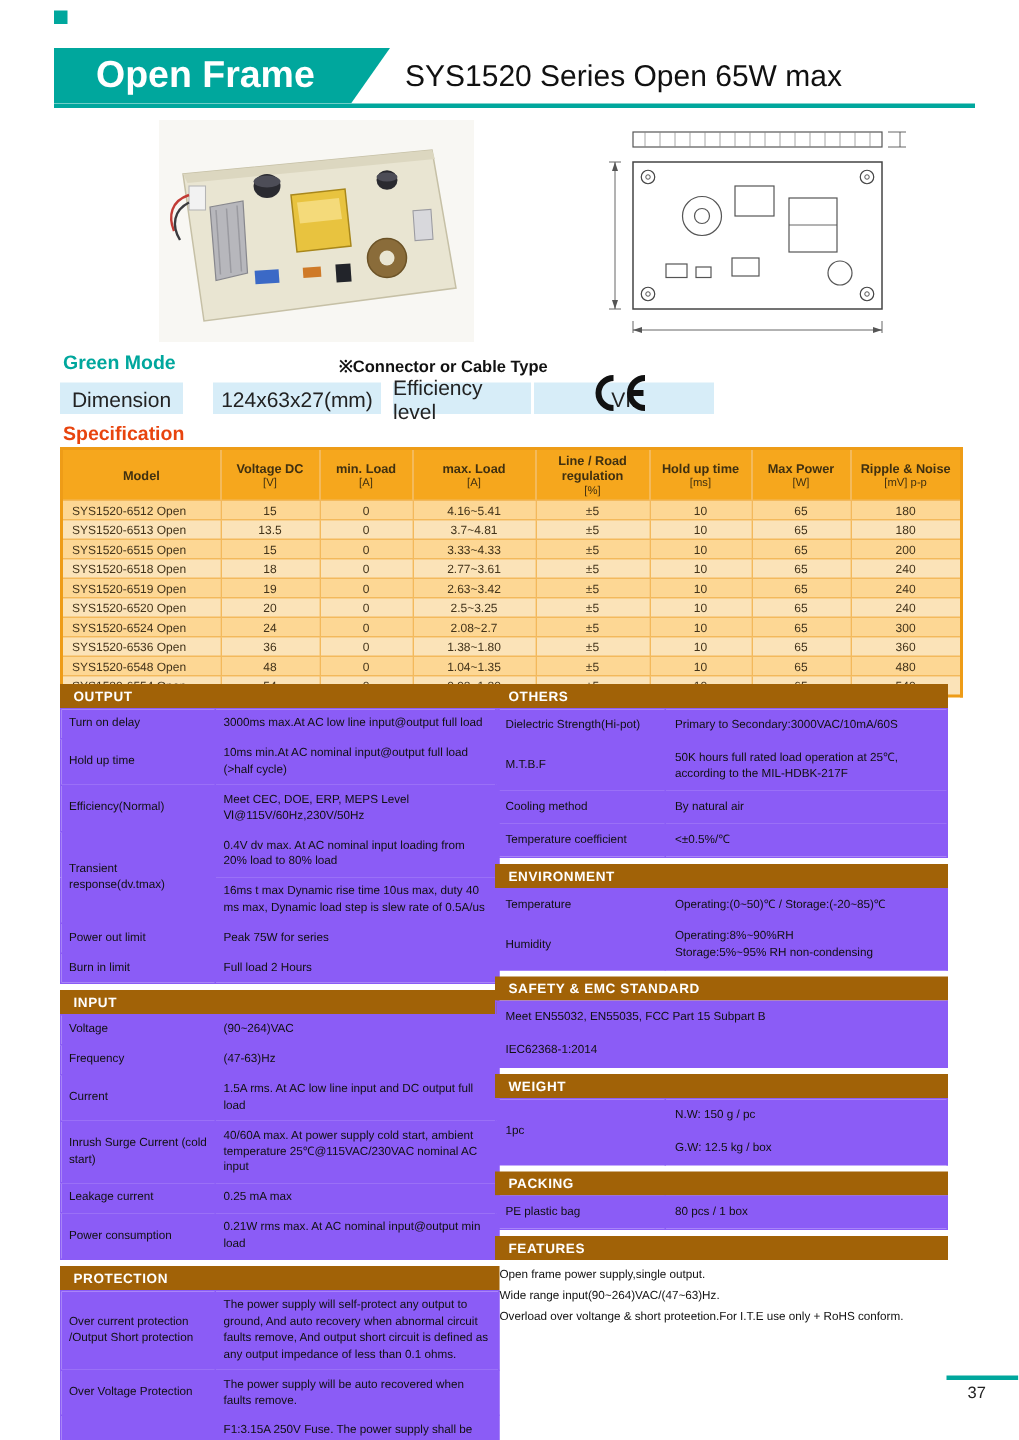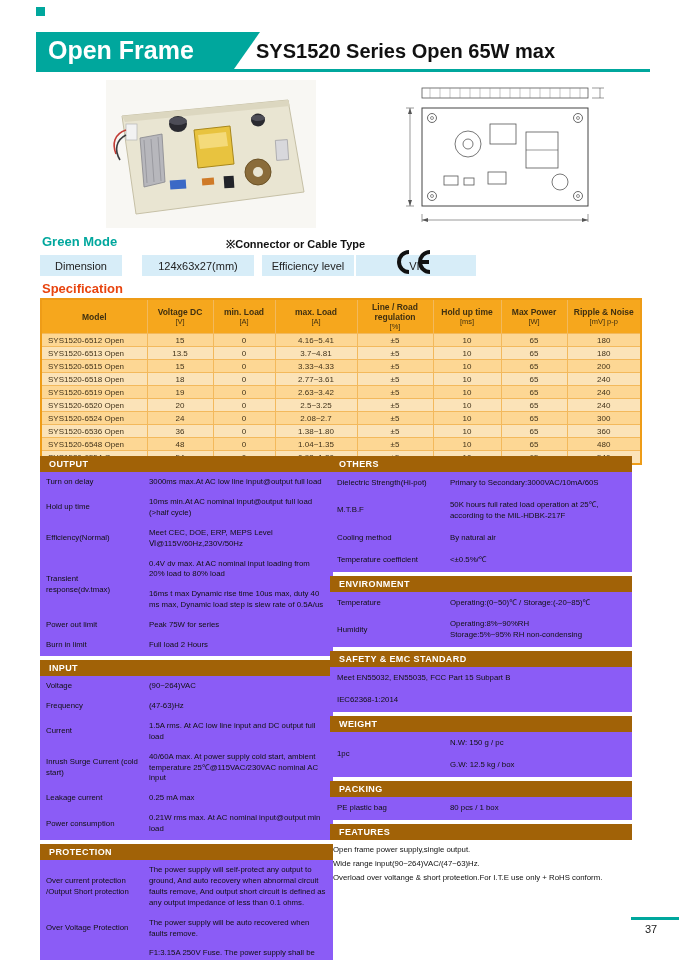--- a/index.html
+++ b/index.html
@@ -2,33 +2,33 @@
 <html><head>
 <meta charset="utf-8">
 <style>
   * { box-sizing: border-box; }
   html,body { margin:0; padding:0; background:#ffffff; }
   body { font-family:"Liberation Sans", sans-serif; }
   .page { position:relative; width:679px; height:960px; background:#ffffff; overflow:hidden; }
 
   .corner-mark { position:absolute; left:36px; top:7px; width:9px; height:9px; background:#00a79d; }
   .ribbon { position:absolute; left:36px; top:32px; height:37px; width:224px; background:#00a79d;
-            color:#fff; font-size:25px; font-weight:bold; line-height:37px; padding-left:12px;
+            color:#fff; font-size:25px; font-weight:bold; line-height:37px; padding-left:28px;
             clip-path:polygon(0 0,100% 0,calc(100% - 26px) 100%,0 100%); }
-  .doc-title { position:absolute; left:256px; top:40px; font-size:20px; font-weight:bold; color:#111; white-space:nowrap; }
+  .doc-title { position:absolute; left:270px; top:40px; font-size:20px; font-weight:normal; color:#111; white-space:nowrap; }
   .header-rule { position:absolute; left:36px; top:69px; width:614px; height:3px; background:#00a79d; }
 
   .photo-wrap { position:absolute; left:106px; top:80px; }
   .drawing-wrap { position:absolute; left:360px; top:80px; }
 
   .green-title { position:absolute; left:42px; top:234px; font-size:13px; font-weight:bold; color:#00a79d; }
   .connector-note { position:absolute; left:226px; top:236px; font-size:11px; font-weight:bold; color:#111; }
 
   .dimbar { position:absolute; left:40px; top:255px; display:flex; height:21px; }
-  .dimcell { background:#d7edf8; font-size:11px; color:#222; display:flex; align-items:center; justify-content:center; }
+  .dimcell { background:#d7edf8; font-size:14px; color:#222; display:flex; align-items:center; justify-content:center; }
   .w1 { width:82px; } .w2 { width:112px; margin-left:20px; }
   .w3 { width:92px; margin-left:8px; } .w4 { width:120px; margin-left:2px; }
   .ce-wrap { position:absolute; left:390px; top:248px; }
 
   .spec-title { position:absolute; left:42px; top:281px; font-size:13px; font-weight:bold; color:#e8440e; }
 
   .maintbl { position:absolute; left:40px; top:298px; width:600px; border-collapse:collapse; table-layout:fixed; border:2px solid #ee9c17; }
   .maintbl th { background:#f6a71d; color:#403010; font-size:8.5px; font-weight:bold; border:1px solid #f3b95c; padding:2px 1px; line-height:1.2; }
   .maintbl th .unit { font-size:7.5px; font-weight:normal; display:block; }
   .maintbl td { font-size:8px; color:#42331a; text-align:center; border:1px solid #f3b95c; padding:1.5px 2px; }

